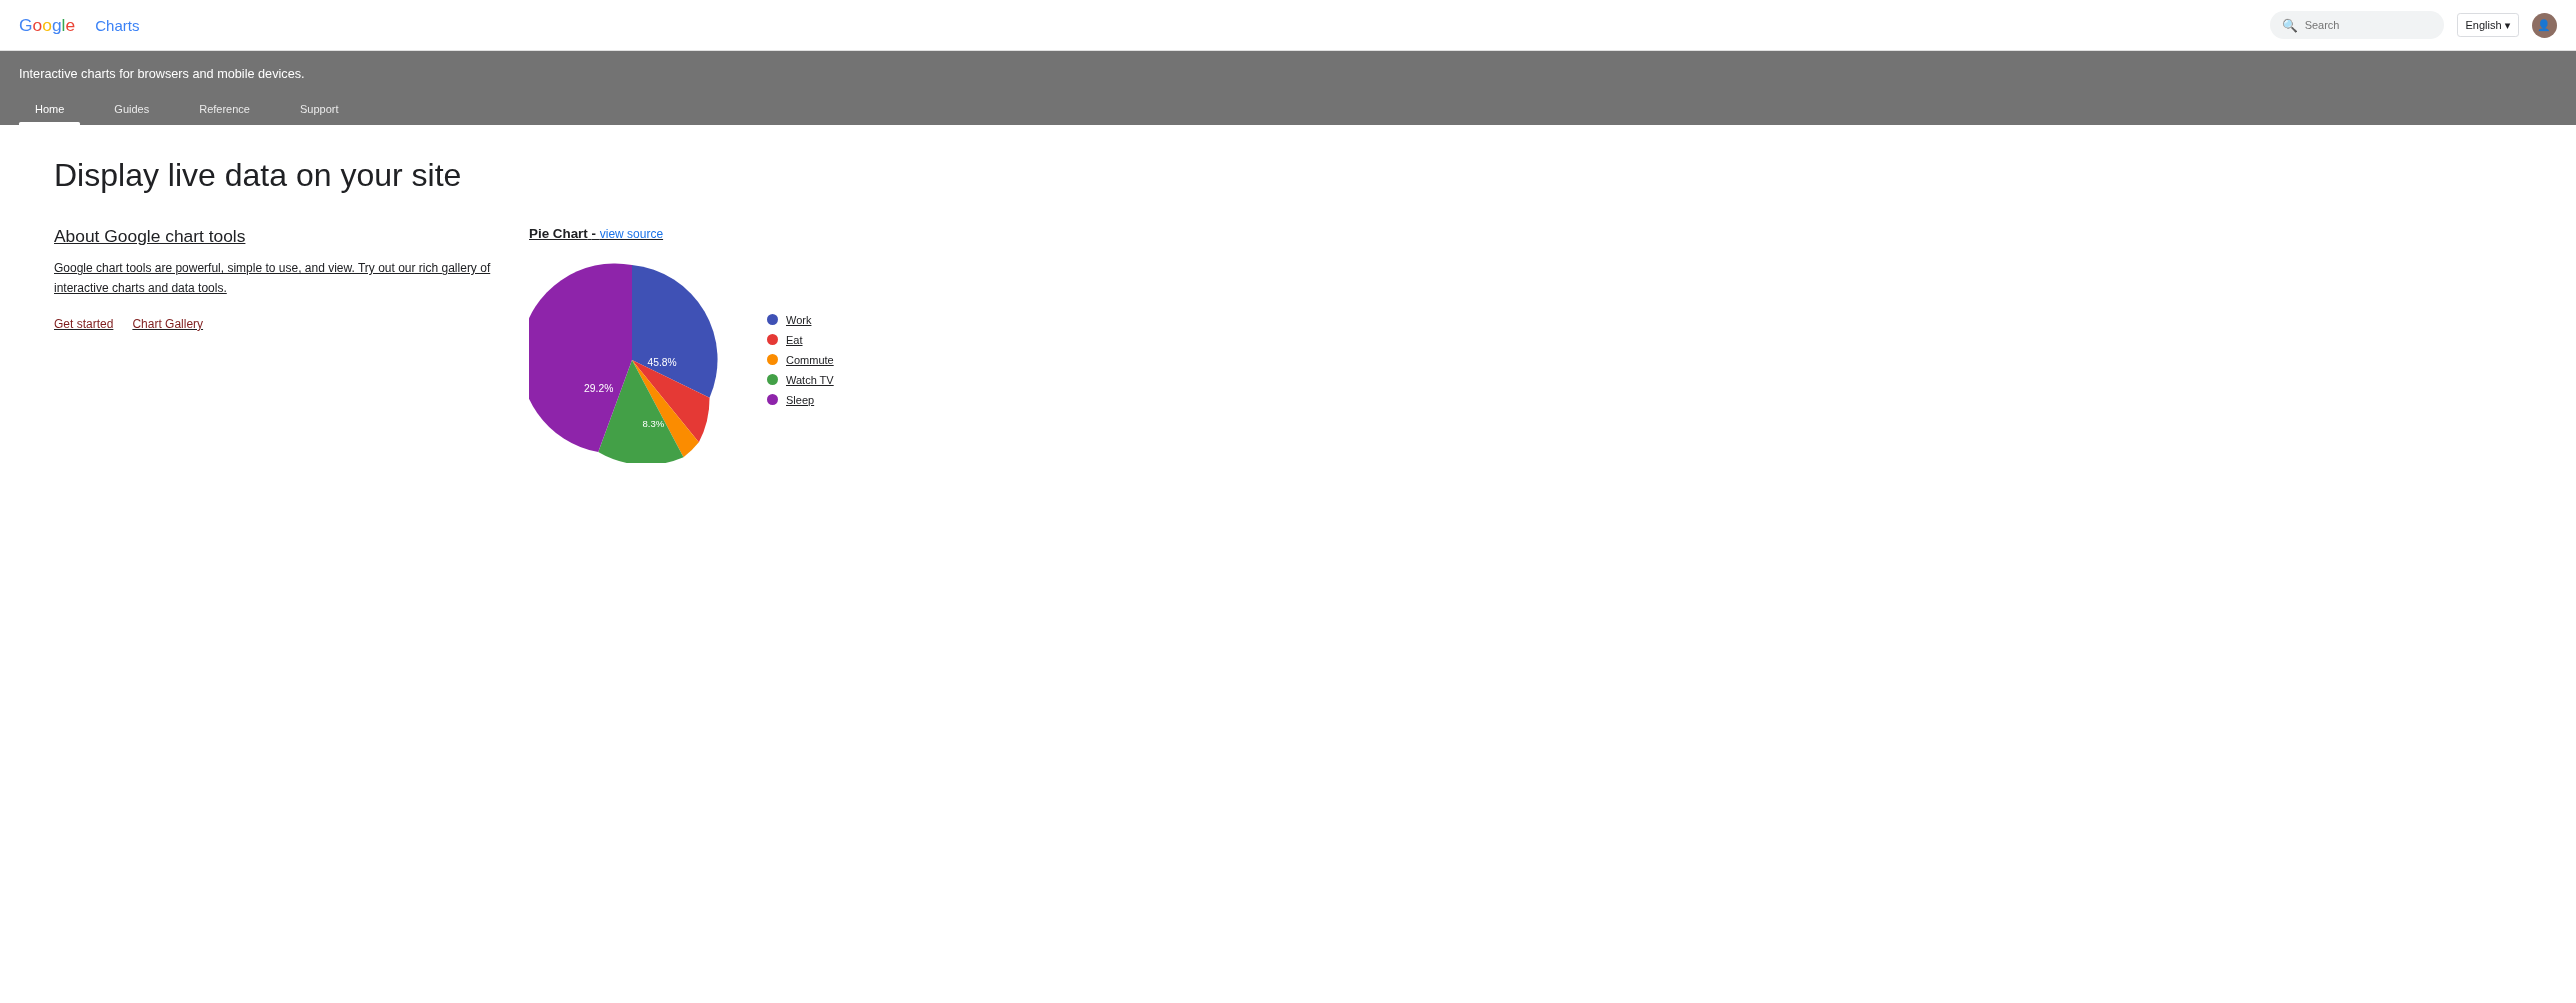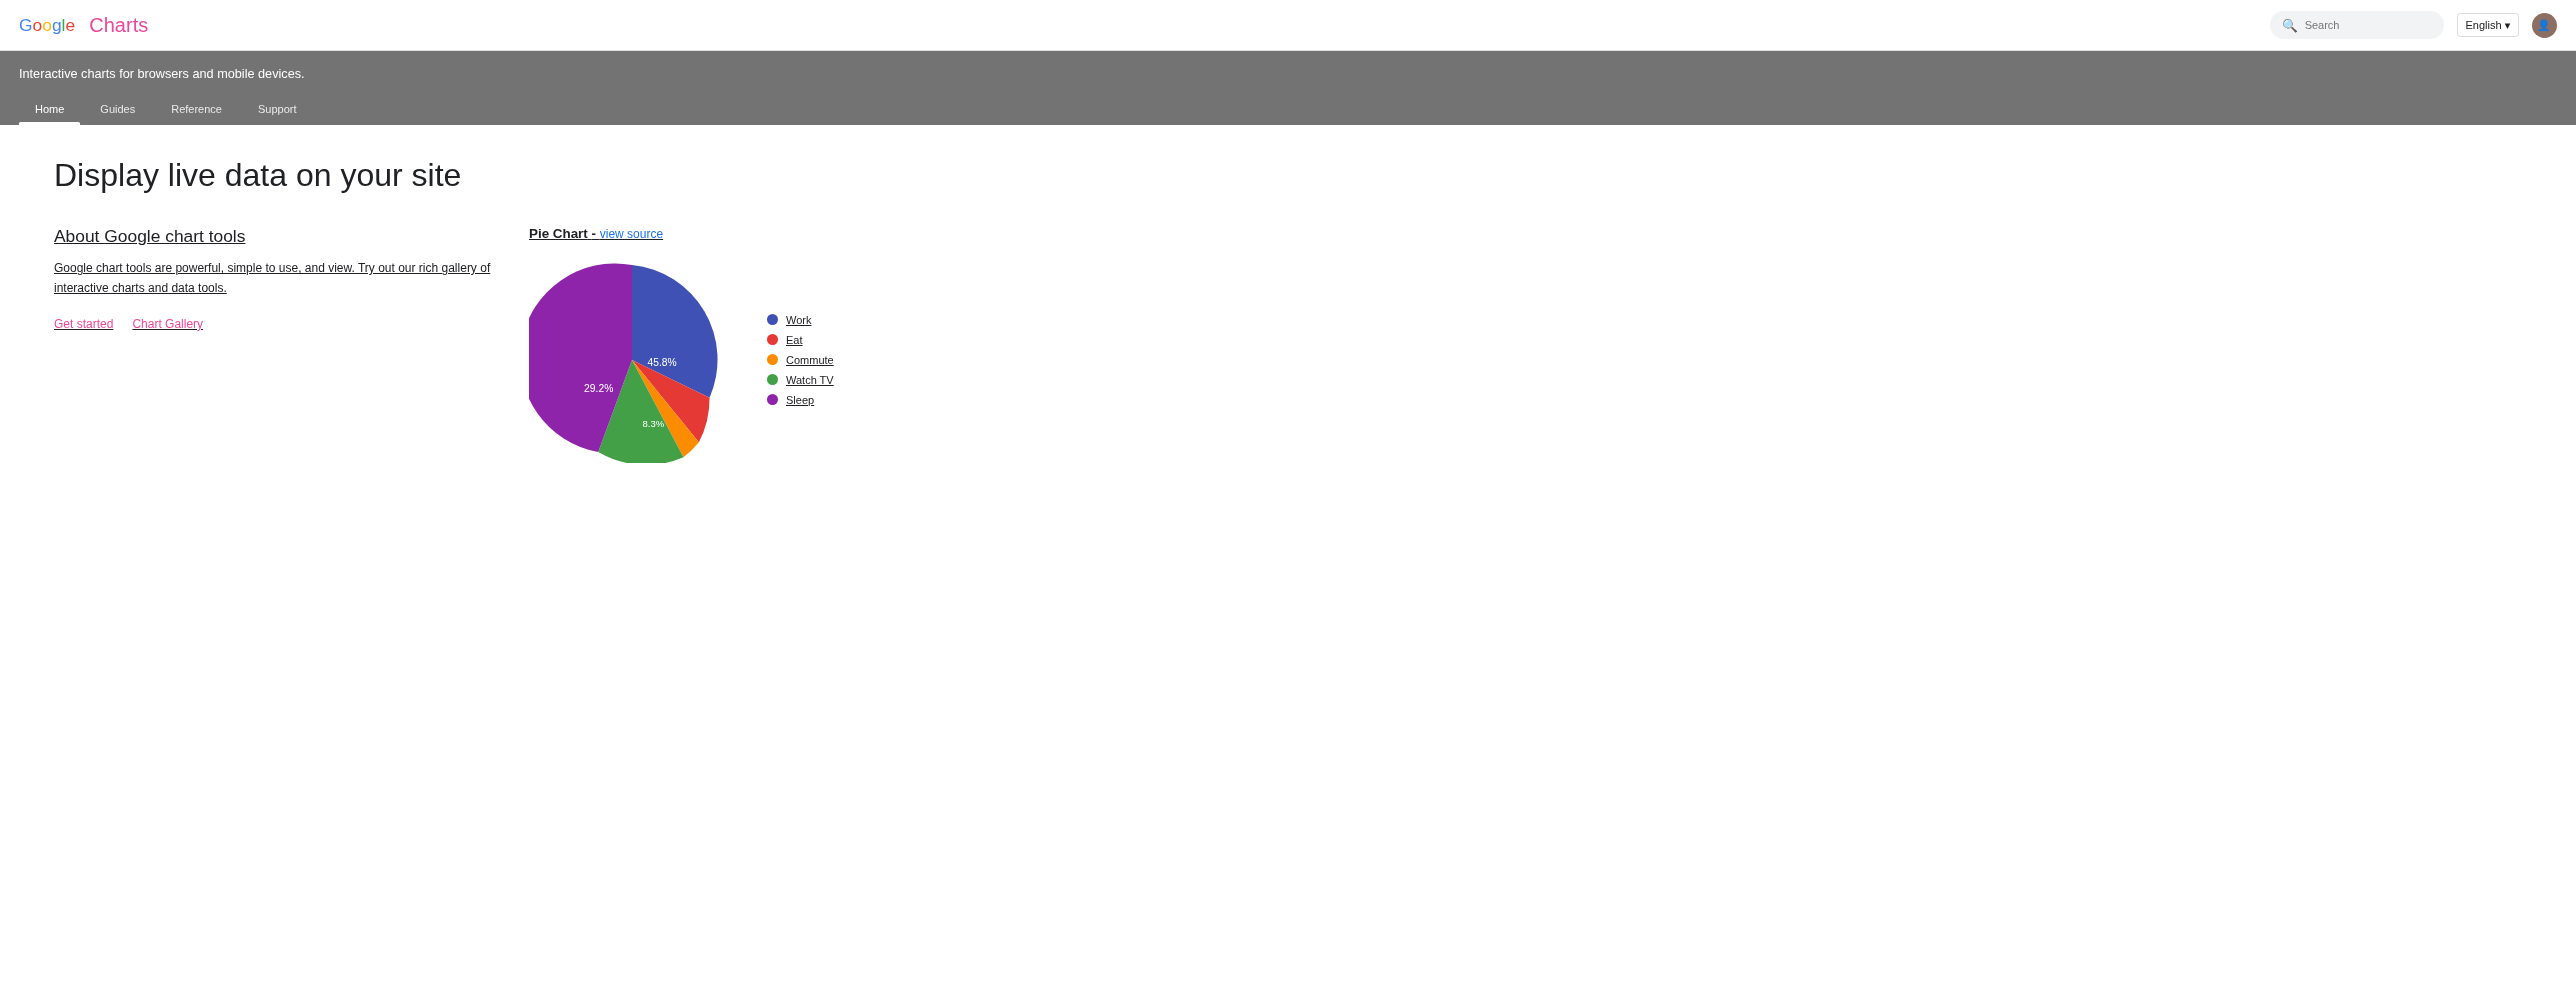--- a/index.html
+++ b/index.html
@@ -25,24 +25,24 @@
       font-weight: 400;
       color: #5f6368;
     }
     .logo-google span.g { color: #4285F4; }
     .logo-google span.o1 { color: #EA4335; }
     .logo-google span.o2 { color: #FBBC05; }
     .logo-google span.g2 { color: #4285F4; }
     .logo-google span.l { color: #34A853; }
     .logo-google span.e { color: #EA4335; }
     .logo-charts {
-      font-size: 20px;
-      font-weight: 400;
-      color: #ec4899;
-      margin-left: 11px;
+      font-size: 15px;
+      font-weight: 400;
+      color: #3b82f6;
+      margin-left: 17px;
     }
     .header-right {
       display: flex;
       align-items: center;
       gap: 12.7px;
     }
     .search-box {
       display: flex;
       align-items: center;
       background: #f1f3f4;
@@ -92,21 +92,21 @@
       background: #737373;
       padding: 16px 19px 0 19px;
     }
     .banner-text {
       color: #fff;
       font-size: 12.7px;
       margin-bottom: 12.7px;
     }
     .nav-tabs {
       display: flex;
-      gap: 4px;
+      gap: 18px;
     }
     .nav-tab {
       color: #fff;
       font-size: 11px;
       padding: 9.5px 16px;
       cursor: pointer;
       opacity: 0.85;
       position: relative;
       text-decoration: none;
     }
@@ -155,21 +155,21 @@
       font-size: 12px;
       color: #202124;
       line-height: 1.6;
       margin-bottom: 19px;
     }
     .links {
       display: flex;
       gap: 19px;
     }
     .link {
-      color: #ec4899;
+      color: #7f1d1d;
       font-size: 12px;
       text-decoration: none;
       cursor: pointer;
     }
 
     
     .content-right {
       flex: 1;
       min-width: 396px;
     }

